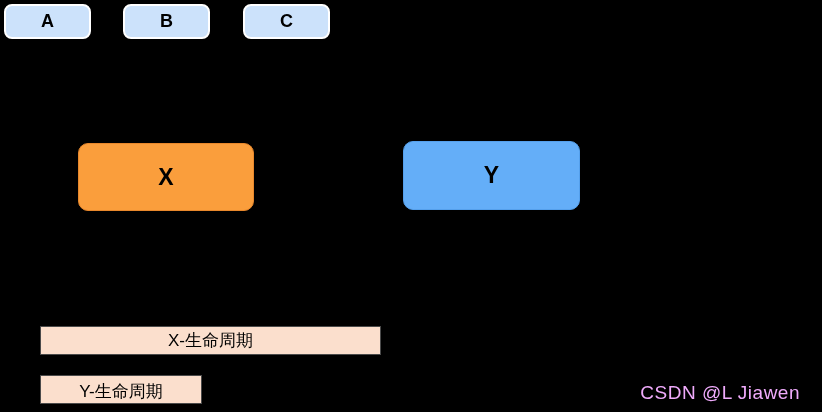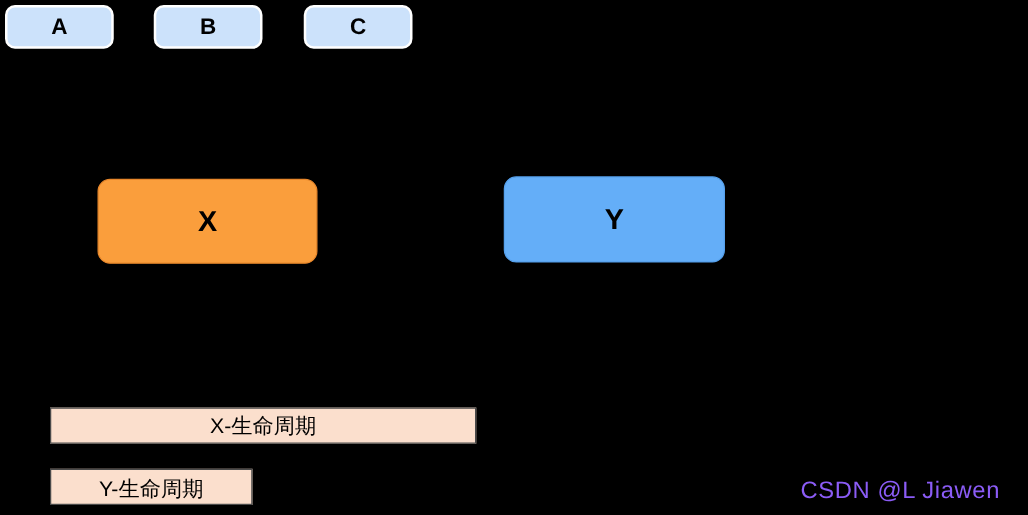--- a/index.html
+++ b/index.html
@@ -79,21 +79,21 @@
   .lifecycle-bar.y {
     top: 351px;
     width: 162px;
     align-items: flex-end;
   }
   .watermark {
     position: absolute;
     right: 22px;
     top: 382px;
     font-size: 19px;
-    color: #8b5cf6;
+    color: #f0abfc;
     letter-spacing: 0.5px;
   }
 </style>
 </head>
 <body>
 
 <div class="canvas">
 
   <div class="node top-box a">
     <span>A</span>

